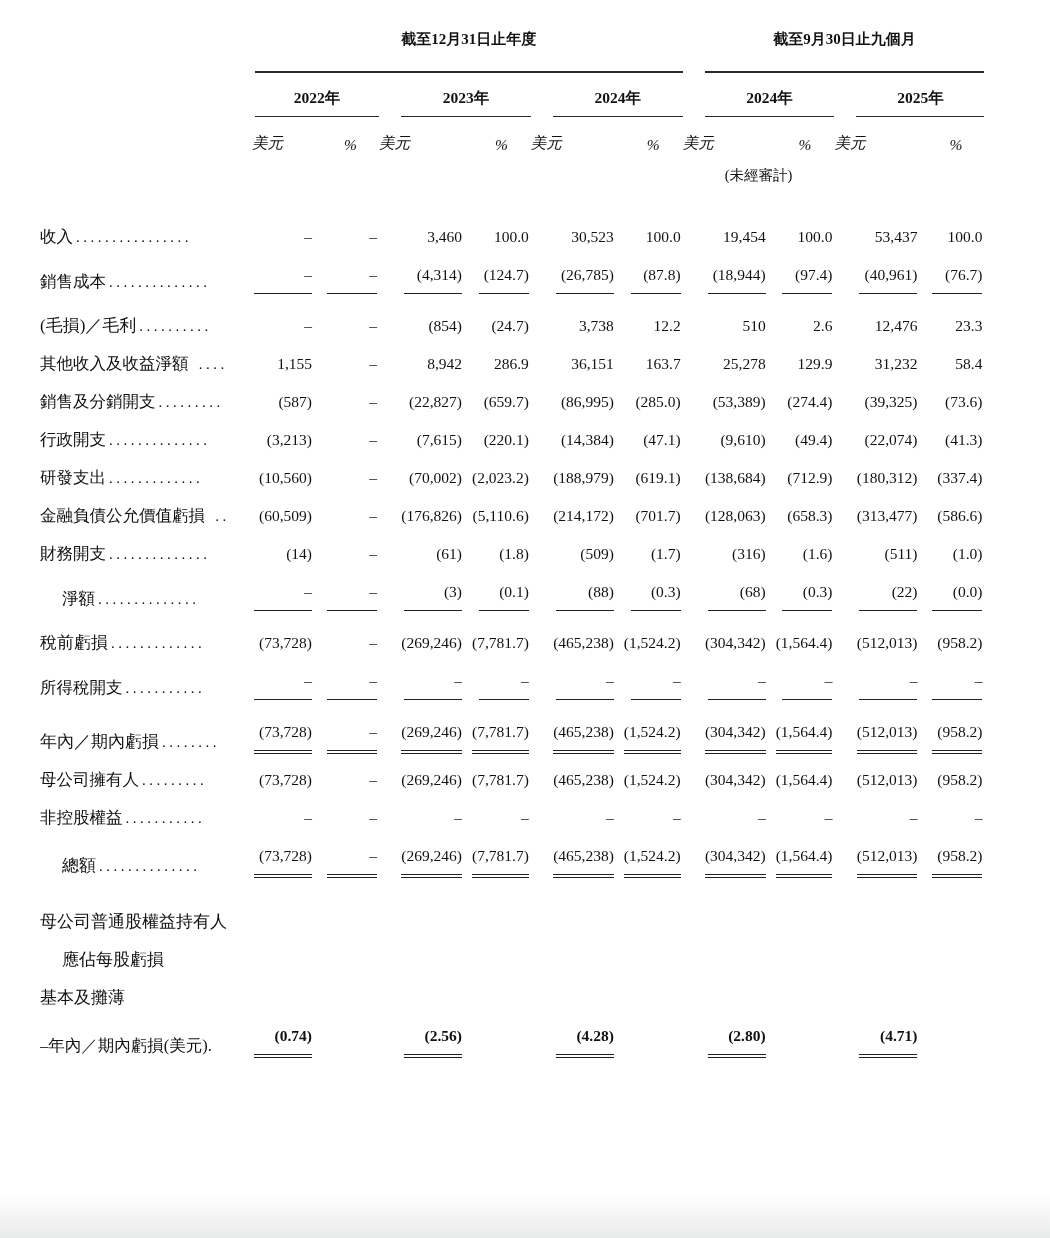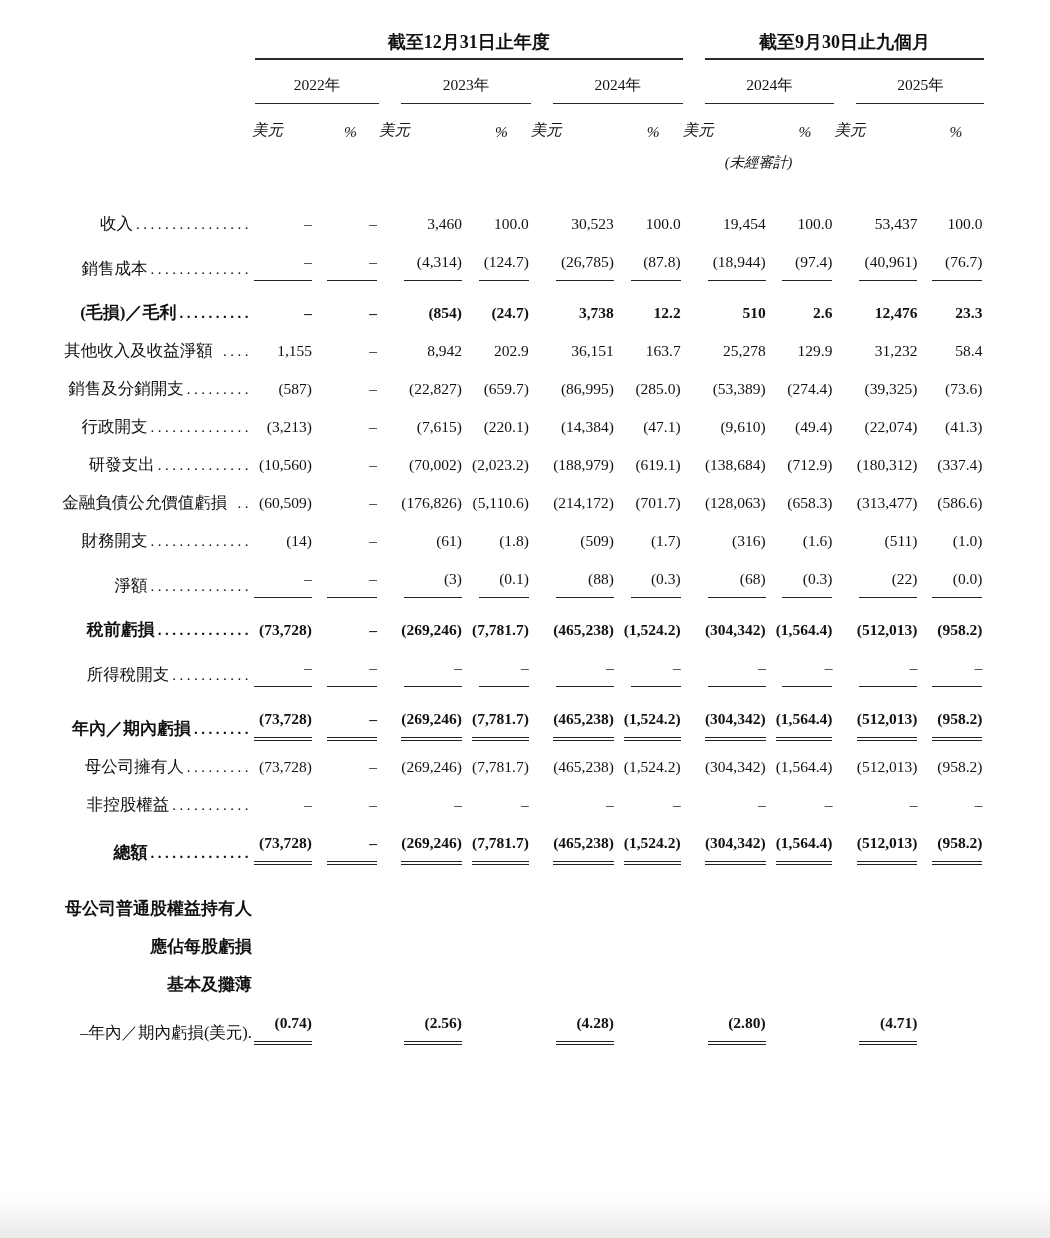--- a/index.html
+++ b/index.html
@@ -8,52 +8,51 @@
     background:#ffffff;color:#111;
     font-family:"Liberation Serif","DejaVu Serif",serif;
   }
   .page{padding:30px 0 0 40px;}
   table{border-collapse:collapse;table-layout:fixed;}
   th,td{padding:0;margin:0;font-weight:normal;vertical-align:bottom;overflow:visible;}
 
   
   .period-box{
     border-bottom:2px solid #2a2a2a;text-align:center;
-    font-weight:bold;font-size:18px;padding-bottom:4px;white-space:nowrap;
+    font-weight:bold;font-size:15px;padding-bottom:22px;white-space:nowrap;
   }
   .ml3{margin-left:3px;} .ml22{margin-left:22px;}
   .year-box{
     border-bottom:1.5px solid #2a2a2a;text-align:center;
-    font-weight:normal;font-size:15.5px;padding-bottom:7px;white-space:nowrap;
+    font-weight:bold;font-size:15.5px;padding-bottom:7px;white-space:nowrap;
   }
   tr.years-row th{padding-top:15px;}
   tr.units-row th{padding-top:16px;font-style:italic;font-size:15.5px;}
   tr.units-row .u-usd{text-align:left;}
   tr.units-row .u-pct{text-align:center;}
-  tr.note-row th{padding-top:12px;font-style:italic;font-size:14.5px;text-align:center;white-space:nowrap;}
+  tr.note-row th{padding-top:12px;font-size:14.5px;text-align:center;white-space:nowrap;}
 
   
   td.lbl{
     white-space:nowrap;overflow:hidden;font-size:16.5px;line-height:24px;
     padding-top:14px;
-    text-align:right;
   }
   td.lbl .dots{letter-spacing:3.5px;font-size:15px;margin-left:3px;}
   td.lbl .ind{padding-left:22px;display:inline-block;}
   td.num{text-align:right;font-size:15.5px;line-height:24px;padding-top:14px;white-space:nowrap;}
   td.usd{padding-right:10px;}
   td.pct{padding-right:2px;}
   .cellv{display:inline-block;text-align:right;}
   td.usd .cellv{min-width:58px;}
   td.pct .cellv{min-width:50px;}
 
   tr.u-single .cellv{border-bottom:1.5px solid #222;padding-bottom:6px;}
   tr.u-double .cellv{border-bottom:4px double #222;padding-bottom:6px;}
 
-  tr.bold td.lbl, tr.bold .cellv{font-weight:bold;}
+  tr.bold td.lbl, tr.bold .cellv{font-weight:normal;}
   tr.bold td.lbl{font-size:17px;}
   tr.vbold .cellv{font-weight:bold;}
 
   tr.gap-xl > td{padding-top:40px;}
   tr.gap-s  > td{padding-top:20px;}
   tr.gap-m  > td{padding-top:28px;}
   tr.gap-l  > td{padding-top:32px;}
 
   .bottom-fade{
     position:absolute;left:0;bottom:0;width:100%;height:42px;
@@ -163,21 +162,21 @@
           <td class="num usd"><span class="cellv">510</span></td>
           <td class="num pct"><span class="cellv">2.6</span></td>
           <td class="num usd"><span class="cellv">12,476</span></td>
           <td class="num pct"><span class="cellv">23.3</span></td>
         </tr>
         <tr>
           <td class="lbl"><span>其他收入及收益淨額</span><span class="dots"> ....</span></td>
           <td class="num usd"><span class="cellv">1,155</span></td>
           <td class="num pct"><span class="cellv">–</span></td>
           <td class="num usd"><span class="cellv">8,942</span></td>
-          <td class="num pct"><span class="cellv">202.9</span></td>
+          <td class="num pct"><span class="cellv">286.9</span></td>
           <td class="num usd"><span class="cellv">36,151</span></td>
           <td class="num pct"><span class="cellv">163.7</span></td>
           <td class="num usd"><span class="cellv">25,278</span></td>
           <td class="num pct"><span class="cellv">129.9</span></td>
           <td class="num usd"><span class="cellv">31,232</span></td>
           <td class="num pct"><span class="cellv">58.4</span></td>
         </tr>
         <tr>
           <td class="lbl"><span>銷售及分銷開支</span><span class="dots">.........</span></td>
           <td class="num usd"><span class="cellv">(587)</span></td>

